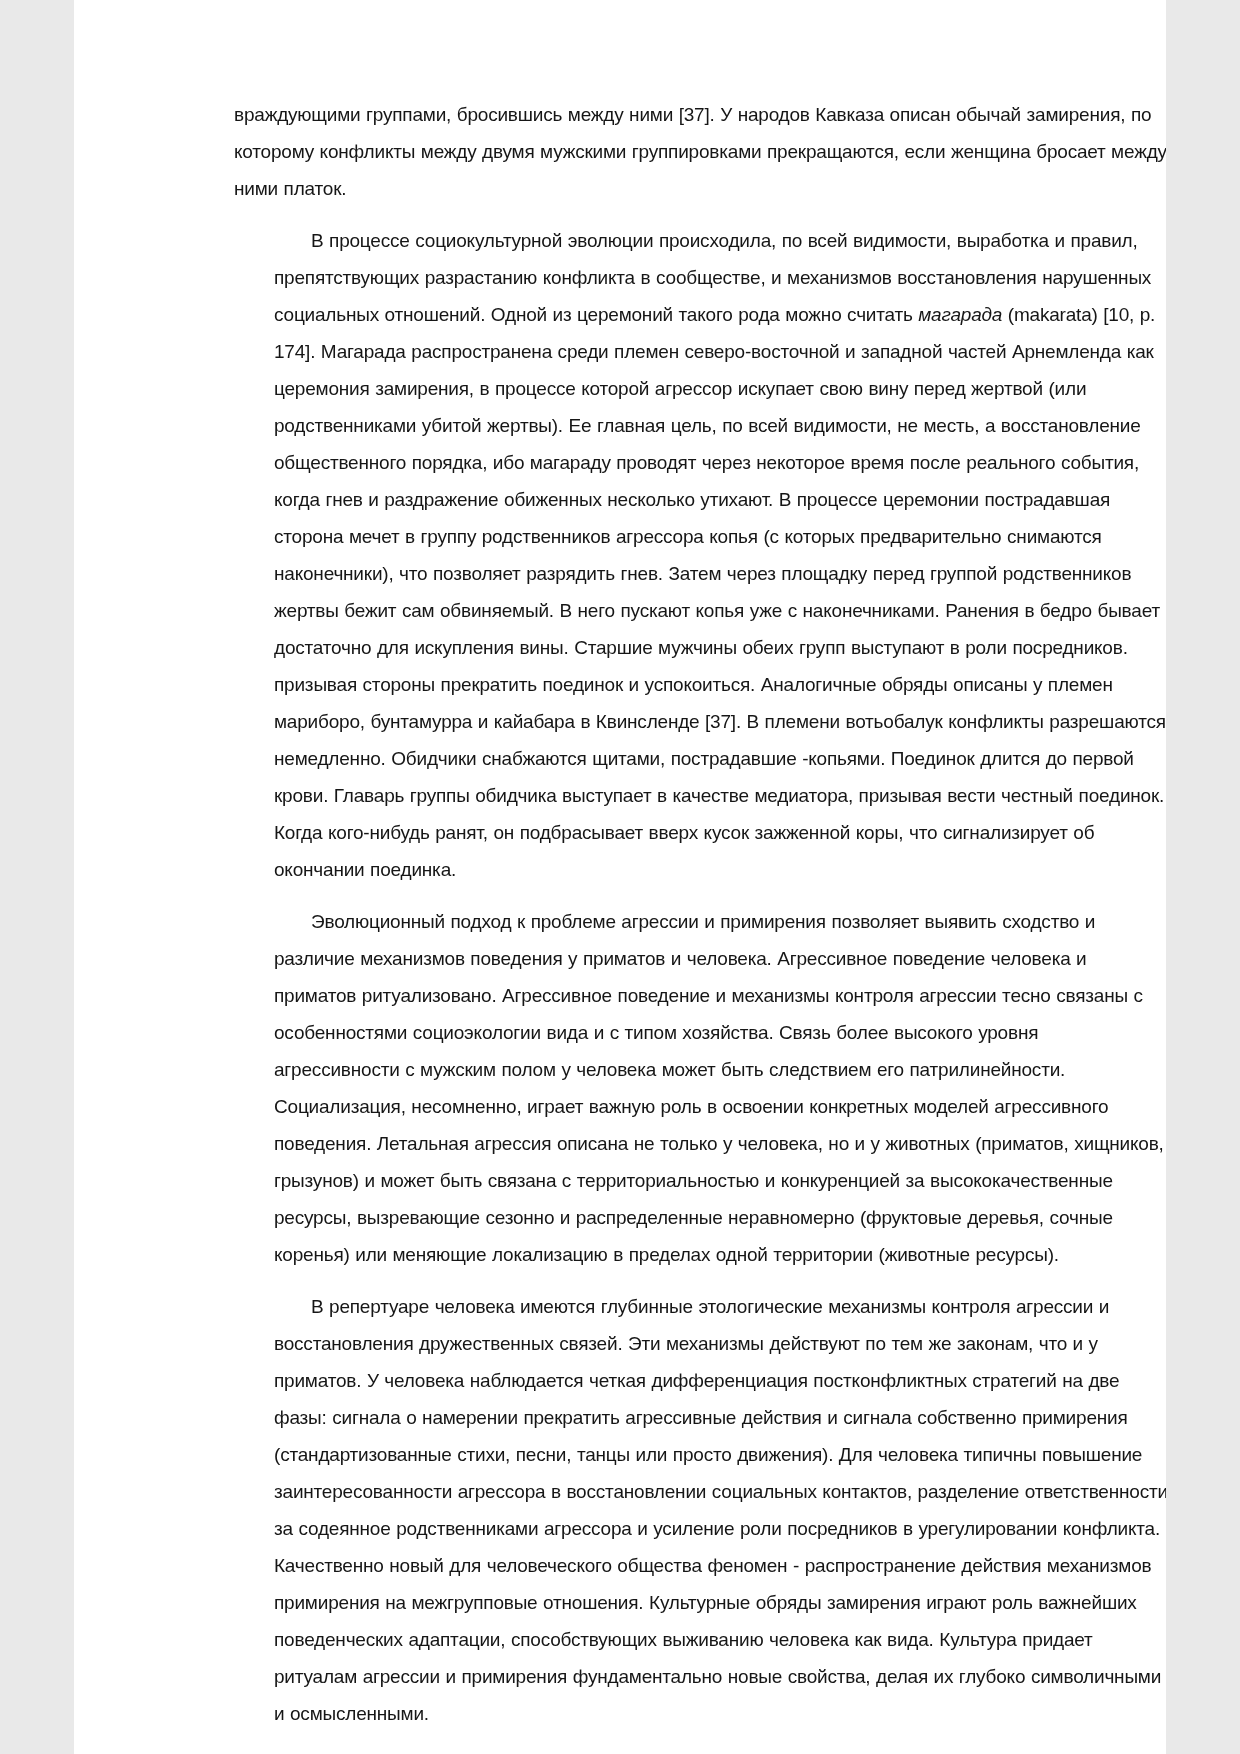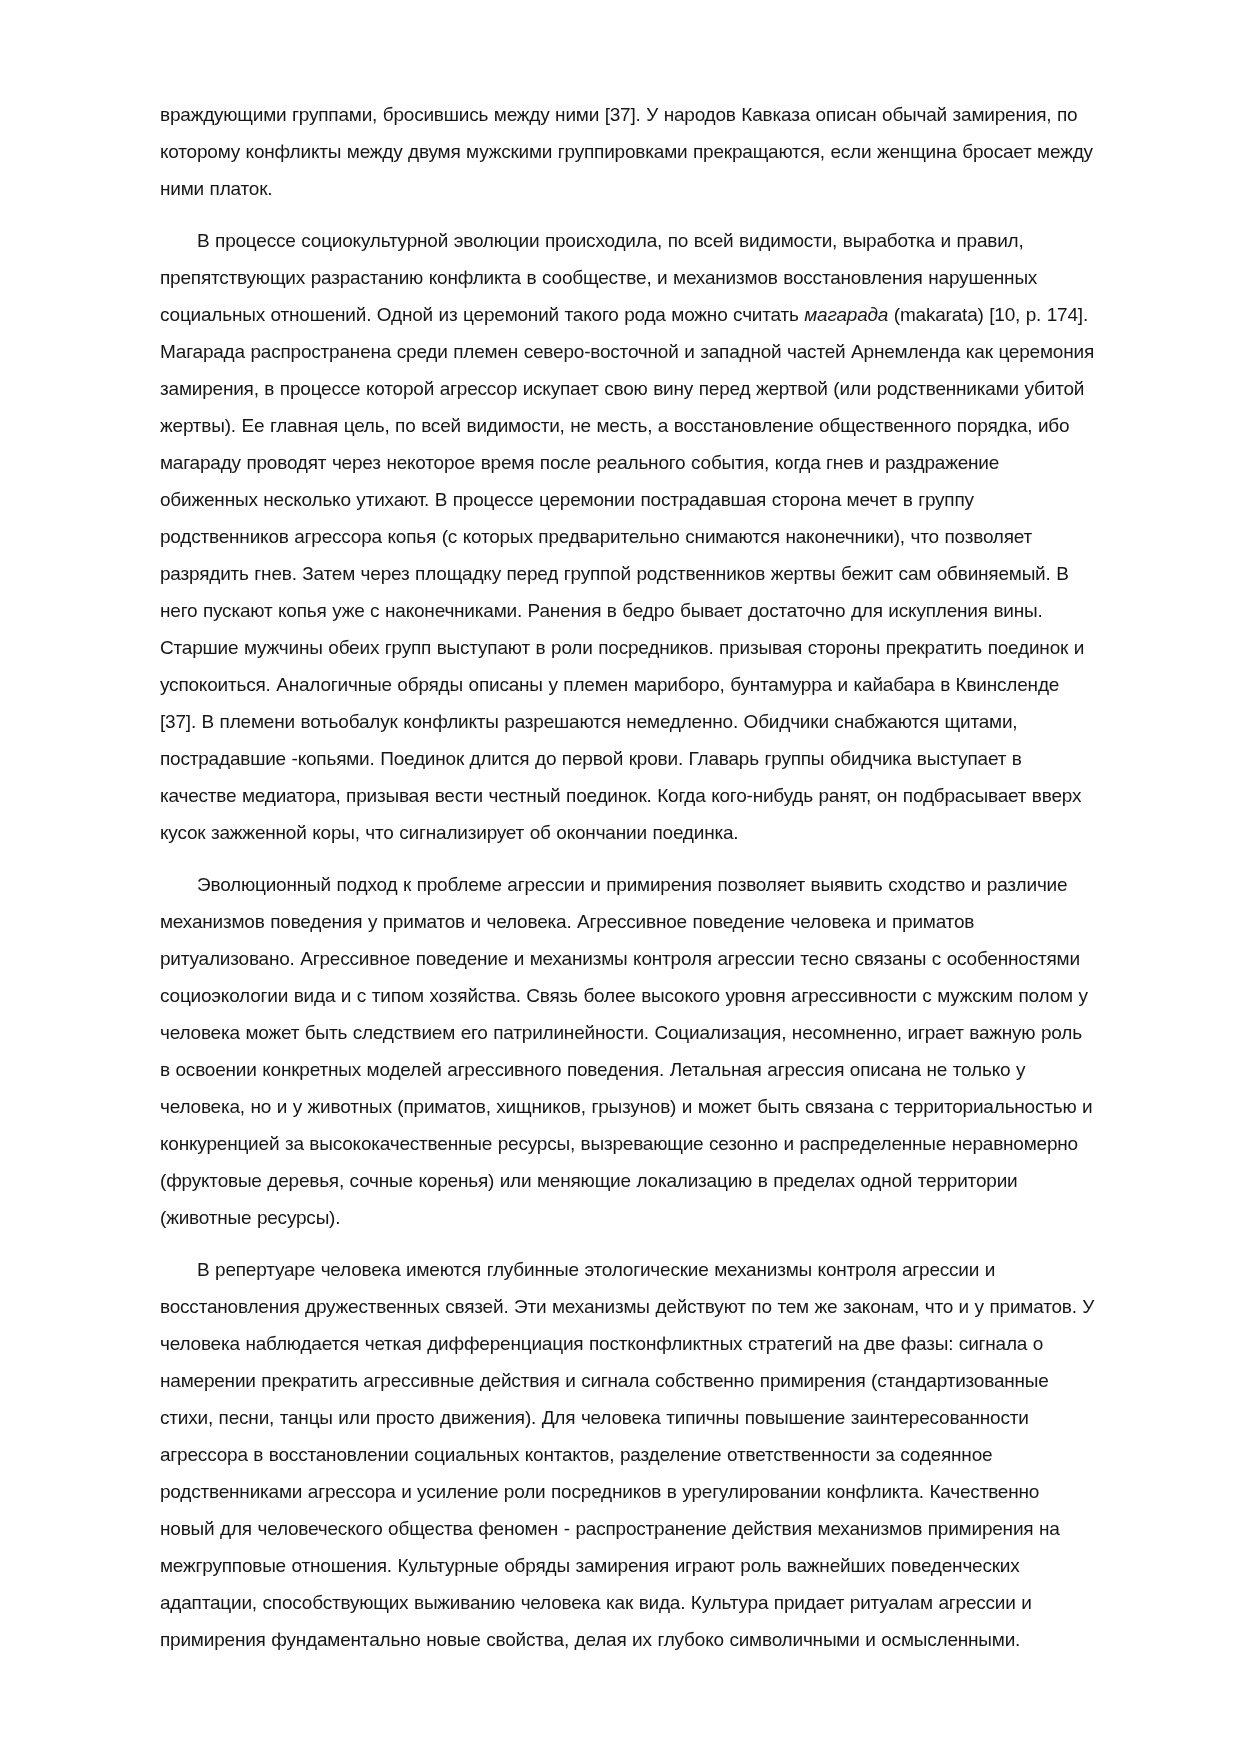--- a/index.html
+++ b/index.html
@@ -2,21 +2,21 @@
 <html lang="ru"><head>
 <meta charset="utf-8">
 <style>
   html, body {
     margin: 0;
     padding: 0;
     background: #e9e9e9;
   }
   .page {
     position: relative;
-    width: 1240px;
+    width: 1092px;
     height: 1754px;
     margin: 0 auto;
     background: #ffffff;
     box-sizing: border-box;
     padding: 96px 145px 0 160px;
     overflow: hidden;
   }
   .text-block {
     width: 935px;
     color: #161616;
@@ -25,20 +25,21 @@
     line-height: 37px;
     letter-spacing: -0.2px;
     text-align: left;
   }
   .para {
     margin: 0 0 15px 0;
     word-spacing: 0.5px;
   }
   .para.indent {
     text-indent: 37px;
+    margin-left: 40px;
   }
   .para em {
     font-style: italic;
   }
 </style>
 </head>
 <body>
 
 <div class="page">
   <div class="text-block">

